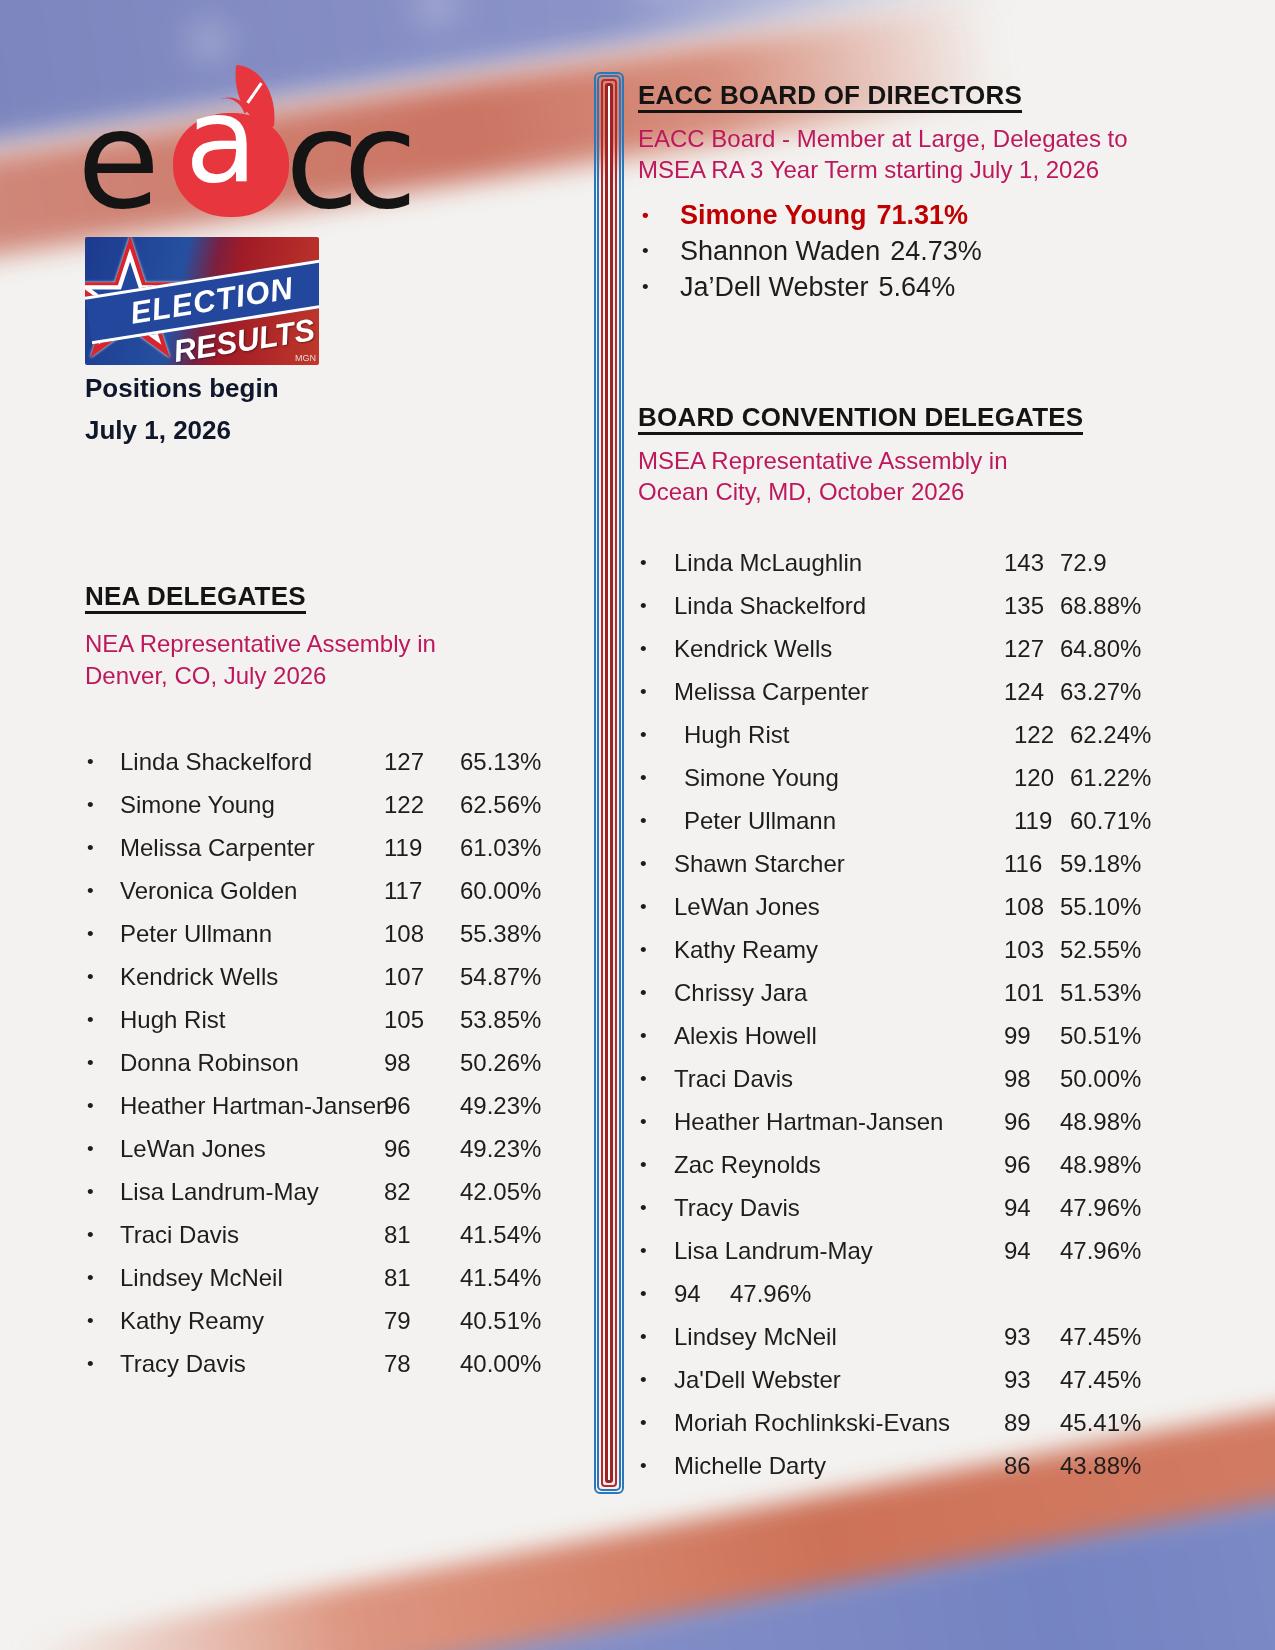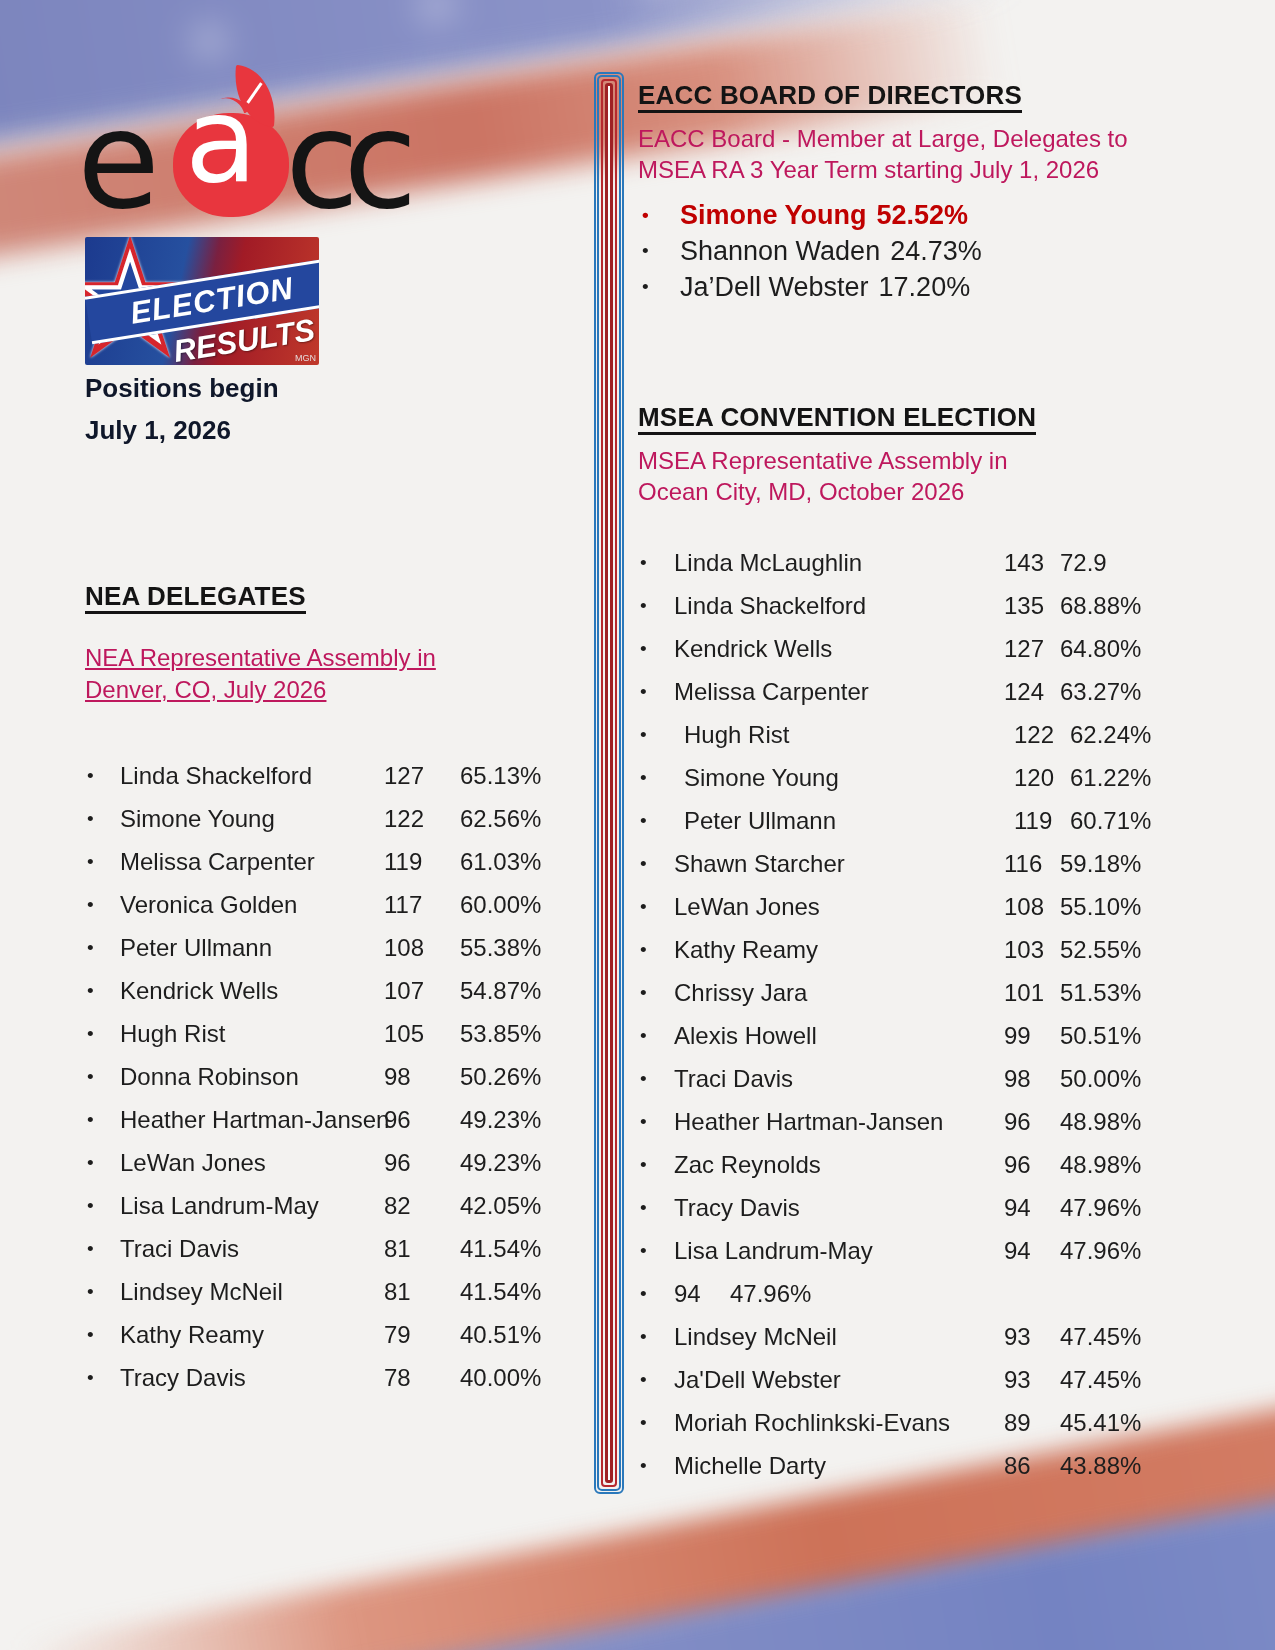--- a/index.html
+++ b/index.html
@@ -72,21 +72,21 @@
   .results-text{position:absolute;left:88px;top:86px;transform:rotate(-9deg);
     font-size:31px;font-weight:bold;font-style:italic;color:#fff;text-shadow:1px 1px 2px rgba(0,0,0,.45);}
   .mgn{position:absolute;right:3px;bottom:2px;font-size:9px;color:#e5d9d9;}
   
   .positions{position:absolute;left:0;top:272px;font-size:26px;font-weight:bold;color:#0f172a;line-height:42px;}
   
   .section-title{display:inline-block;font-size:26px;font-weight:bold;color:#141414;
     border-bottom:3px solid #141414;line-height:30px;letter-spacing:.2px;}
   .section-sub{margin-top:10px;font-size:24px;line-height:31px;color:#be185d;}
   .nea{position:absolute;left:0;top:486px;width:472px;}
-  .nea .section-sub{margin-top:28px;line-height:32px;text-decoration:underline;}
+  .nea .section-sub{margin-top:14px;line-height:32px;}
   .vote-list{margin-top:48px;}
   .vote-row{display:flex;align-items:center;height:43px;font-size:24px;color:#1d1d1d;}
   .vr-bullet{width:33px;font-size:19px;padding-left:2px;}
   .vr-name{width:264px;white-space:nowrap;}
   .vr-votes{width:76px;}
   .vr-pct{flex:1;}
   
   .col-right{position:absolute;left:638px;top:80px;width:545px;}
   .board-list{margin-top:12px;}
   .board-row{display:flex;align-items:center;height:36px;font-size:27px;color:#1d1d1d;}
@@ -260,37 +260,37 @@
   <div class="board">
     <div class="section-title">EACC BOARD OF DIRECTORS</div>
     <div class="section-sub">
       <div>EACC Board - Member at Large, Delegates to</div>
       <div>MSEA RA 3 Year Term starting July 1, 2026</div>
     </div>
     <div class="board-list">
         <div class="board-row highlight">
         <span class="br-bullet">•</span>
         <span class="br-name">Simone Young</span>
-        <span class="br-pct">52.52%</span>
+        <span class="br-pct">71.31%</span>
       </div>
         <div class="board-row">
         <span class="br-bullet">•</span>
         <span class="br-name">Shannon Waden</span>
         <span class="br-pct">24.73%</span>
       </div>
         <div class="board-row">
         <span class="br-bullet">•</span>
         <span class="br-name">Ja’Dell Webster</span>
-        <span class="br-pct">17.20%</span>
+        <span class="br-pct">5.64%</span>
       </div>
       </div>
   </div>
 
   <div class="msea">
-    <div class="section-title">MSEA CONVENTION ELECTION</div>
+    <div class="section-title">BOARD CONVENTION DELEGATES</div>
     <div class="section-sub">
       <div>MSEA Representative Assembly in</div>
       <div>Ocean City, MD, October 2026</div>
     </div>
     <div class="vote-list">
         <div class="vote-row">
         <span class="vr-bullet">•</span>
         <span class="vr-name">Linda McLaughlin</span>
         <span class="vr-votes">143</span>
         <span class="vr-pct">72.9</span>

